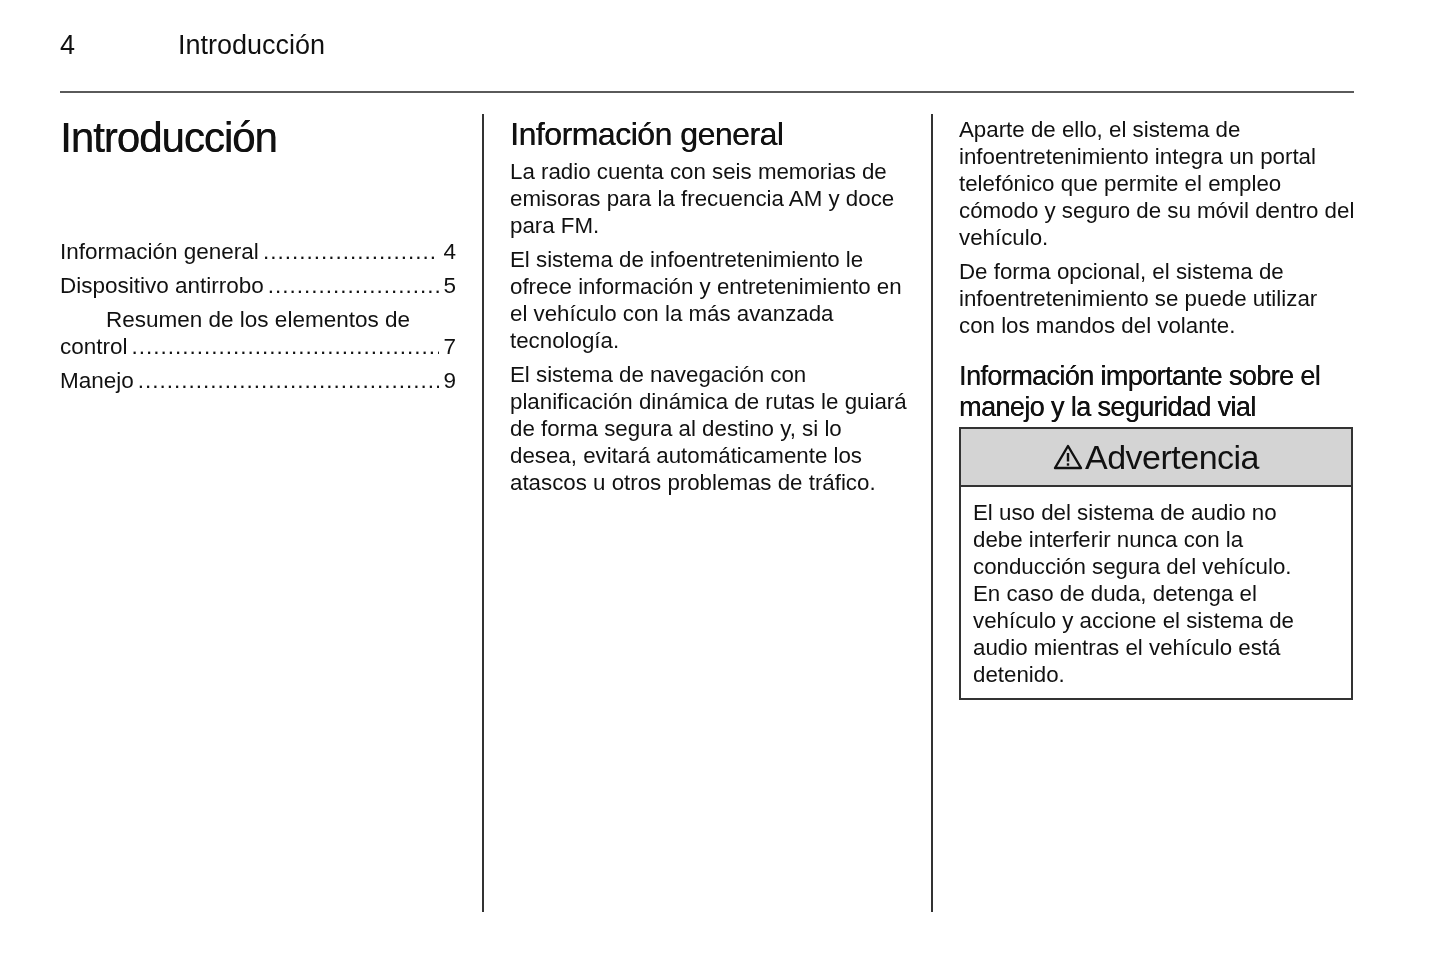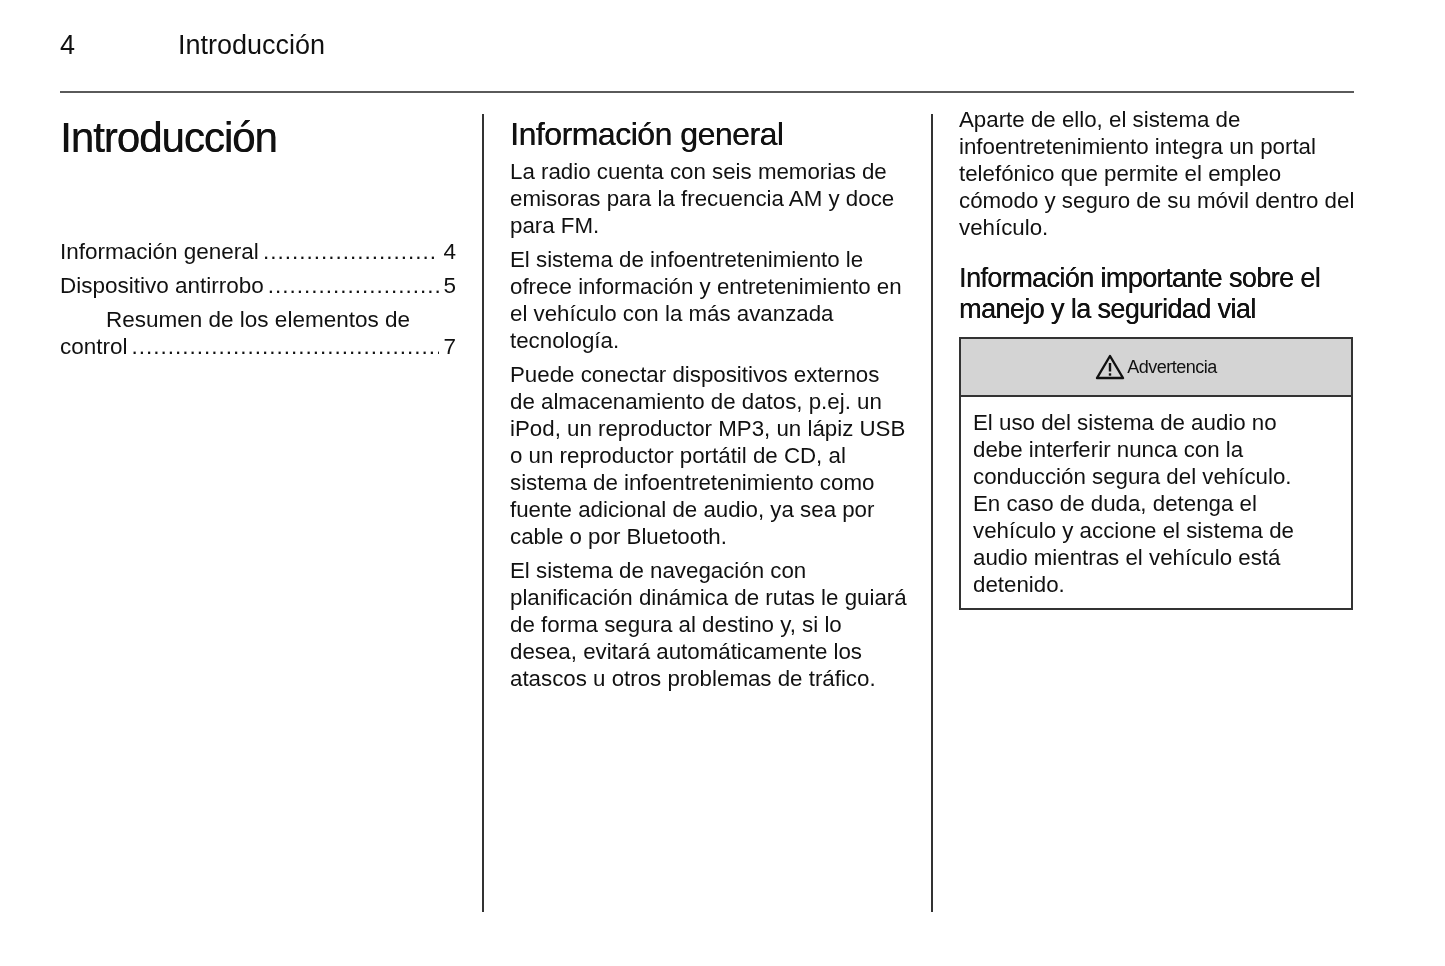--- a/index.html
+++ b/index.html
@@ -19,23 +19,23 @@
   .chapter-title { font-size: 42px; letter-spacing: -1px; margin: 2px 0 0 0; font-weight: normal; text-shadow: 0.4px 0 0 #111; }
   .toc { margin-top: 76px; font-size: 22.5px; line-height: 27px; }
   .toc-item { display: flex; align-items: flex-end; margin-bottom: 7px; cursor: pointer; }
   .toc-item .label { white-space: nowrap; }
   .toc-item .dots { flex: 1; overflow: hidden; white-space: nowrap; margin: 0 4px; }
   .toc-item .dots::after { content: "................................................................................................................"; letter-spacing: 1px; }
   .toc-item .page { white-space: nowrap; }
   .toc-wrap .line1 { display: block; }
   .section-title { font-size: 32px; margin: 2px 0 4px 0; font-weight: normal; letter-spacing: -0.5px; text-shadow: 0.4px 0 0 #111; line-height: 40px; }
   .para { font-size: 22.3px; line-height: 27px; margin: 0 0 7px 0; }
-  .subsection-title { font-size: 27px; line-height: 31px; margin: 22px 0 12px 0; font-weight: normal; letter-spacing: -0.6px; text-shadow: 0.35px 0 0 #111; }
+  .subsection-title { font-size: 27px; line-height: 31px; margin: 22px 0 4px 0; font-weight: normal; letter-spacing: -0.6px; text-shadow: 0.35px 0 0 #111; }
   .warning-box { border: 2px solid #333333; width: 390px; margin-top: 0; }
-  .warning-head { background: #d4d4d4; border-bottom: 2px solid #333333; height: 56px; display: flex; align-items: center; justify-content: center; font-size: 18px; letter-spacing: -0.5px; }
+  .warning-head { background: #d4d4d4; border-bottom: 2px solid #333333; height: 56px; display: flex; align-items: center; justify-content: center; font-size: 34px; letter-spacing: -0.5px; }
   .warning-head .icon { width: 30px; height: 26px; margin-right: 2px; }
   .warning-body { padding: 12px 29px 10px 12px; font-size: 22.3px; line-height: 27px; }
 </style>
 </head>
 <body>
 
 <div class="running-head">
   <span class="pageno">4</span>
   <span class="section">Introducción</span>
 </div>
@@ -58,33 +58,38 @@
       <span class="page">5</span>
     </div>
     <div class="toc-wrap" style="margin-bottom:7px;cursor:pointer;text-align:center;">
       <span class="line1">Resumen de los elementos de</span>
       <div class="toc-item" style="margin-bottom:0;">
         <span class="label">control</span>
         <span class="dots"></span>
         <span class="page">7</span>
       </div>
     </div>
+    <div class="toc-item">
+      <span class="label">Manejo</span>
+      <span class="dots"></span>
+      <span class="page">9</span>
+    </div>
   </div>
 </div>
 
 <div class="col col2">
   <h2 class="section-title">Información general</h2>
   <p class="para">La radio cuenta con seis memorias de emisoras para la frecuencia AM y doce para FM.</p>
   <p class="para">El sistema de infoentretenimiento le ofrece información y entretenimiento en el vehículo con la más avanzada tecnología.</p>
-  <p class="para">Puede conectar dispositivos externos de almacenamiento de datos, p.ej. un iPod, un reproductor MP3, un lápiz USB o un reproductor portátil de CD, al sistema de infoentretenimiento como fuente adicional de audio, ya sea por cable o por Bluetooth.</p>
   <p class="para">El sistema de navegación con planificación dinámica de rutas le guiará de forma segura al destino y, si lo desea, evitará automáticamente los atascos u otros problemas de tráfico.</p>
 </div>
 
-<div class="col col3" style="top:106px;">
+<div class="col col3" style="top:116px;">
   <p class="para">Aparte de ello, el sistema de infoentretenimiento integra un portal telefónico que permite el empleo cómodo y seguro de su móvil dentro del vehículo.</p>
+  <p class="para">De forma opcional, el sistema de infoentretenimiento se puede utilizar con los mandos del volante.</p>
   <h3 class="subsection-title">Información importante sobre el manejo y la seguridad vial</h3>
   <div class="warning-box">
     <div class="warning-head">
       <svg class="icon" viewBox="0 0 30 26">
         <polygon points="15,2 28,24 2,24" fill="none" stroke="#111" stroke-width="2.4" stroke-linejoin="round"></polygon>
         <rect x="13.8" y="9" width="2.4" height="8.5" fill="#111"></rect>
         <rect x="13.8" y="19.3" width="2.4" height="2.4" fill="#111"></rect>
       </svg>
       <span>Advertencia</span>
     </div>

